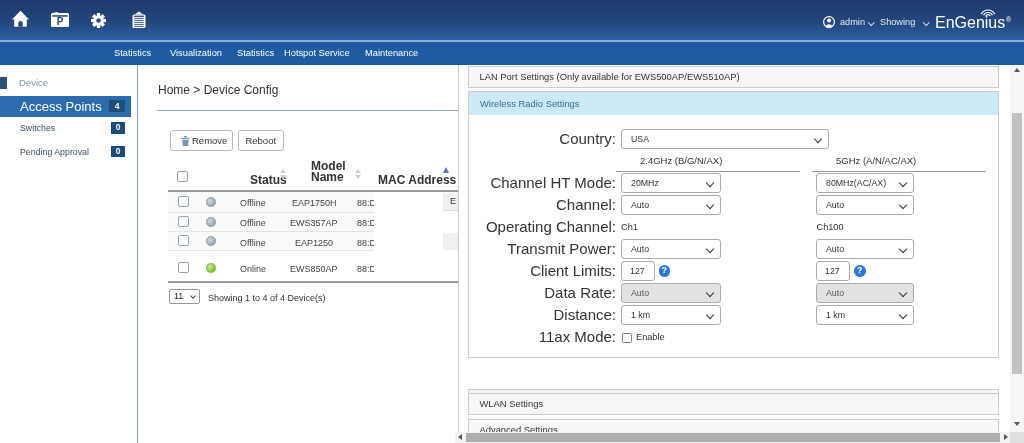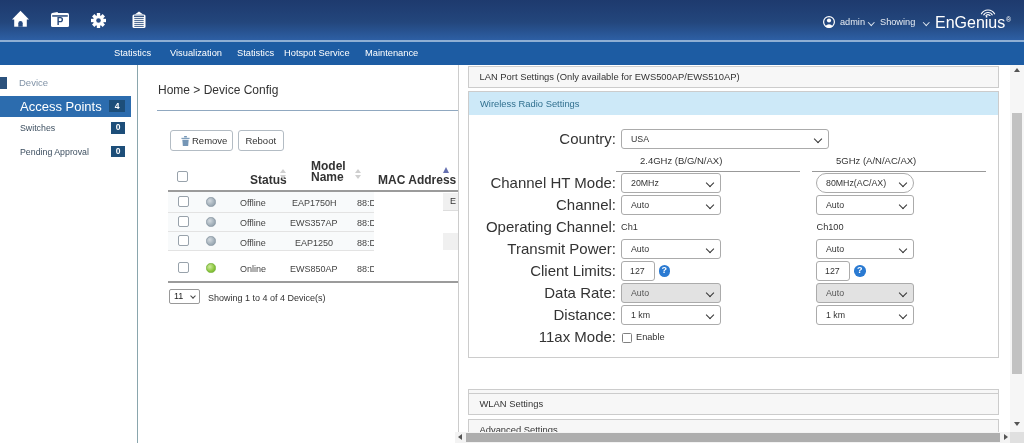--- a/index.html
+++ b/index.html
@@ -179,21 +179,21 @@
 <div class="abs" style="left:468px;top:91px;width:531px;height:267px;border:1px solid #ccc;background:#fff;"></div>
 <div class="abs" style="left:469px;top:92px;width:529px;height:23px;background:#cde9f8;color:#31708f;font-size:9.4px;line-height:23px;padding-left:11px;">Wireless Radio Settings</div>
 <div class="lbl" style="left:478px;top:129px;width:138px;">Country:</div>
 <div class="sel" style="left:621px;top:129px;width:208px;">USA</div>
 <div class="colhd" style="left:640px;top:155px;">2.4GHz (B/G/N/AX)</div>
 <div class="colhd" style="left:836px;top:155px;">5GHz (A/N/AC/AX)</div>
 <div class="colhr" style="left:616px;top:171px;width:184px;"></div>
 <div class="colhr" style="left:812px;top:171px;width:174px;"></div>
 <div class="lbl" style="left:478px;top:173px;width:138px;">Channel HT Mode:</div>
 <div class="sel" style="left:621px;top:173px;width:100px;">20MHz</div>
-<div class="sel" style="left:816px;top:173px;width:98px;border-radius:10px;">80MHz(AC/AX)</div>
+<div class="sel" style="left:816px;top:173px;width:98px;">80MHz(AC/AX)</div>
 <div class="lbl" style="left:478px;top:195px;width:138px;">Channel:</div>
 <div class="sel" style="left:621px;top:195px;width:100px;">Auto</div>
 <div class="sel" style="left:816px;top:195px;width:98px;">Auto</div>
 <div class="lbl" style="left:478px;top:217px;width:138px;">Operating Channel:</div>
 <div class="abs" style="left:621px;top:217px;font-size:9.2px;color:#333;height:20px;line-height:20px;">Ch1</div>
 <div class="abs" style="left:816.5px;top:217px;font-size:9.2px;color:#333;height:20px;line-height:20px;">Ch100</div>
 <div class="lbl" style="left:478px;top:239px;width:138px;">Transmit Power:</div>
 <div class="sel" style="left:621px;top:239px;width:100px;">Auto</div>
 <div class="sel" style="left:816px;top:239px;width:98px;">Auto</div>
 <div class="lbl" style="left:478px;top:261px;width:138px;">Client Limits:</div>

